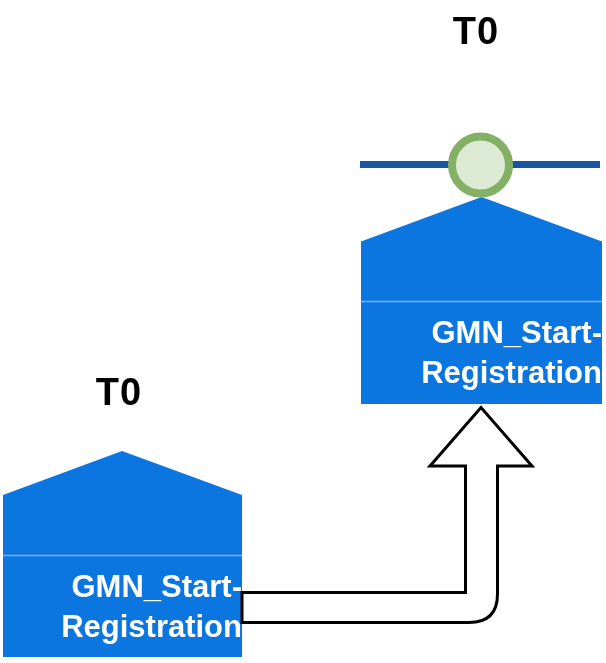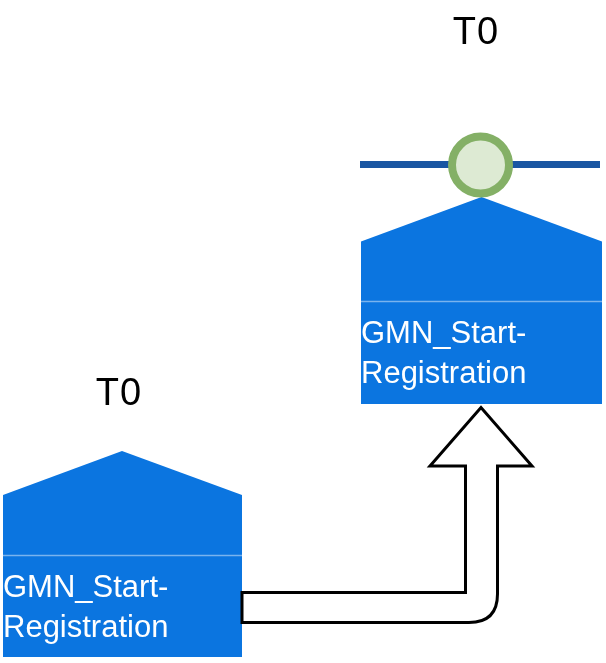--- a/index.html
+++ b/index.html
@@ -7,20 +7,21 @@
     padding: 0;
     background: #ffffff;
     font-family: "Liberation Sans", sans-serif;
   }
   .canvas {
     position: relative;
     width: 606px;
     height: 663px;
     background: #ffffff;
     overflow: hidden;
+    font-weight: bold;
   }
   .canvas svg {
     position: absolute;
     left: 0;
     top: 0;
   }
   .t0-label {
     position: absolute;
     width: 200px;
     text-align: center;
@@ -28,21 +29,21 @@
     line-height: 1.15;
     color: #000000;
     letter-spacing: 1px;
   }
   .t0-right { left: 376px; top: 10px; }
   .t0-left  { left: 19px;  top: 371px; }
   .node-label {
     position: absolute;
     display: flex;
     flex-direction: column;
-    align-items: flex-start;
+    align-items: flex-end;
     justify-content: center;
     text-align: center;
     color: #ffffff;
     font-size: 31px;
     line-height: 40px;
     white-space: nowrap;
   }
   .node-label-right { left: 361px; top: 301px; width: 241px; height: 103px; }
   .node-label-left  { left: 3px;   top: 555px; width: 239px; height: 103px; }
 </style>

